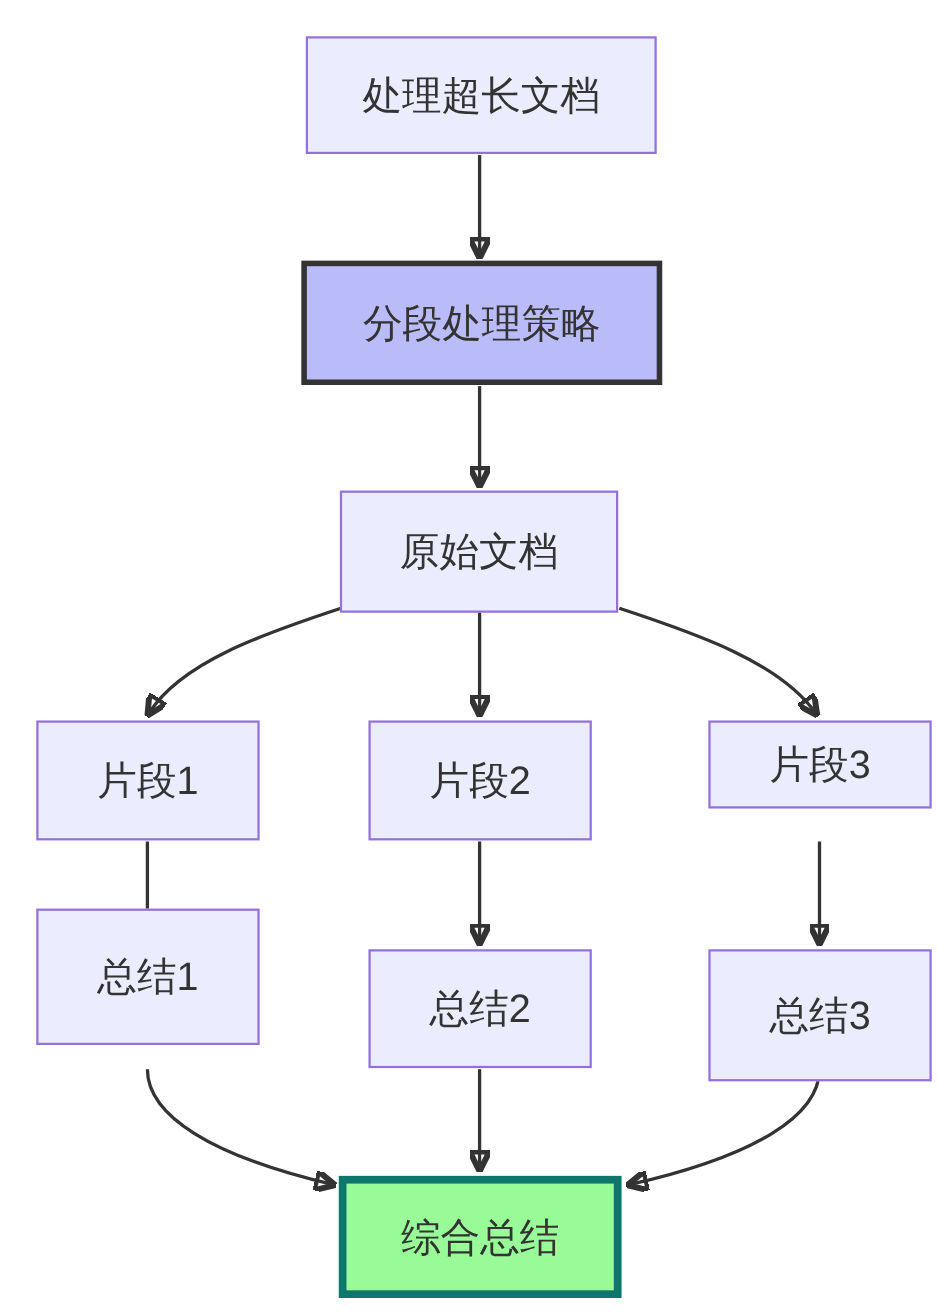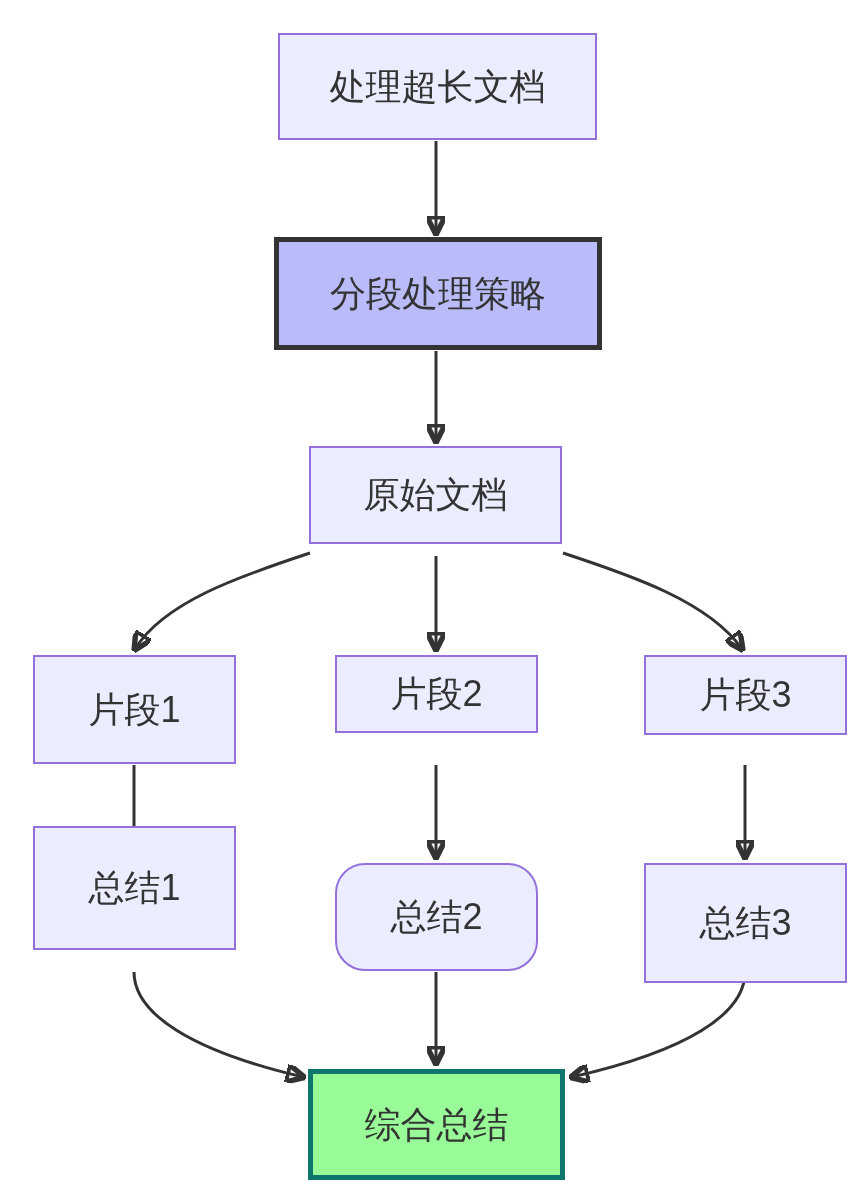--- a/index.html
+++ b/index.html
@@ -34,21 +34,21 @@
     line-height: 1;
     white-space: nowrap;
     text-align: center;
   }
   .node.emphasis {
     background: #b9bcf9;
     border: 5px solid #333333;
   }
   .node.result {
     background: #98fb98;
-    border: 5px solid #0f766e;
+    border: 7px solid #0f766e;
   }
 </style>
 </head>
 <body>
 
 <div class="canvas">
 
   <svg class="edges" viewBox="0 0 852 1196" xmlns="http://www.w3.org/2000/svg">
     <defs>
       <marker id="arrow" viewBox="0 0 10 10" refX="9" refY="5" markerUnits="userSpaceOnUse" markerWidth="20" markerHeight="18" orient="auto">
@@ -69,41 +69,41 @@
   </svg>
 
   <div class="node" style="left:278px; top:33px; width:319px; height:107px;">
     <span>处理超长文档</span>
   </div>
 
   <div class="node emphasis" style="left:274px; top:237px; width:328px; height:113px;">
     <span>分段处理策略</span>
   </div>
 
-  <div class="node" style="left:309px; top:446px; width:253px; height:98px;">
+  <div class="node" style="left:309px; top:446px; width:253px; height:111px;">
     <span>原始文档</span>
   </div>
 
   <div class="node" style="left:33px; top:655px; width:203px; height:109px;align-items:center;">
     <span>片段1</span>
   </div>
 
-  <div class="node" style="left:335px; top:655px; width:203px; height:78px;">
+  <div class="node" style="left:335px; top:655px; width:203px; height:109px;">
     <span>片段2</span>
   </div>
 
   <div class="node" style="left:644px; top:655px; width:203px; height:80px;">
     <span>片段3</span>
   </div>
 
   <div class="node" style="left:33px; top:826px; width:203px; height:124px;">
     <span>总结1</span>
   </div>
 
-  <div class="node" style="left:335px; top:863px; width:203px; height:108px;border-radius:30px;">
+  <div class="node" style="left:335px; top:863px; width:203px; height:108px;">
     <span>总结2</span>
   </div>
 
   <div class="node" style="left:644px; top:863px; width:203px; height:120px;">
     <span>总结3</span>
   </div>
 
   <div class="node result" style="left:308px; top:1069px; width:257px; height:111px;">
     <span>综合总结</span>
   </div>

